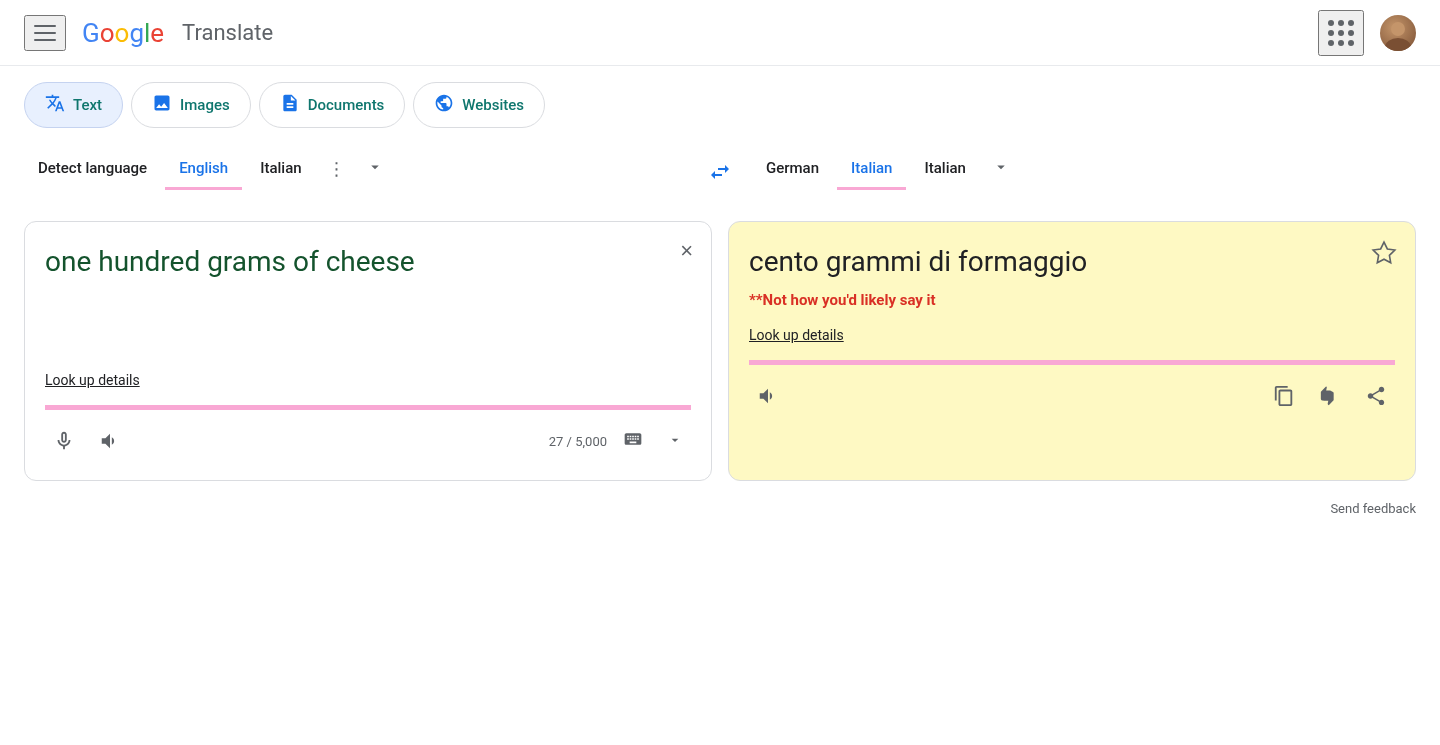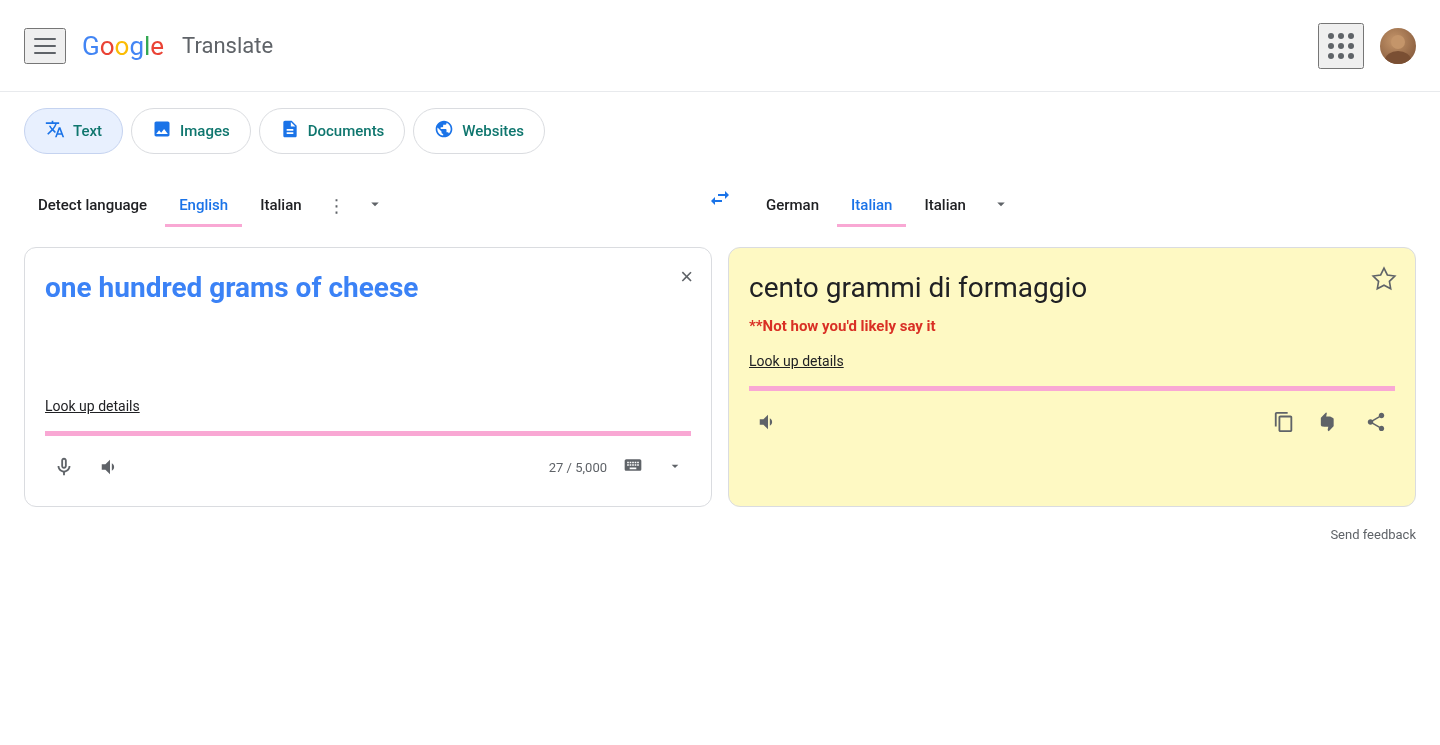--- a/index.html
+++ b/index.html
@@ -5,21 +5,21 @@
     * { box-sizing: border-box; margin: 0; padding: 0; }
     body { font-family: 'Google Sans', Roboto, Arial, sans-serif; background: #fff; color: #202124; }
 
     
     .header {
       display: flex;
       align-items: center;
       justify-content: space-between;
       padding: 8px 24px;
       border-bottom: 1px solid #e8eaed;
-      height: 92px;
+      height: 66px;
     }
     .header-left { display: flex; align-items: center; gap: 16px; }
     .hamburger-icon { display: flex; flex-direction: column; gap: 5px; cursor: pointer; padding: 8px; }
     .hamburger-icon span { display: block; width: 22px; height: 2px; background: #5f6368; border-radius: 1px; }
     .logo { display: flex; align-items: center; gap: 2px; text-decoration: none; }
     .logo-google { font-size: 26px; font-weight: 400; }
     .g-blue { color: #4285F4; }
     .g-red { color: #EA4335; }
     .g-yellow { color: #FBBC05; }
     .g-green { color: #34A853; }
@@ -53,21 +53,21 @@
     }
     .tab-btn.active {
       background: #e8f0fe;
       border-color: #c5d3f0;
     }
     .tab-icon { font-size: 18px; }
 
     
     .lang-row {
       display: flex;
-      align-items: flex-end;
+      align-items: flex-start;
       padding: 20px 24px 0;
       gap: 0;
     }
     .lang-panel {
       display: flex;
       align-items: center;
       gap: 4px;
       flex: 1;
     }
     .lang-btn {
@@ -125,22 +125,22 @@
       min-height: 260px;
       position: relative;
       display: flex;
       flex-direction: column;
     }
     .trans-panel.source { background: #fff; }
     .trans-panel.target { background: #fef9c3; }
 
     .source-text {
       font-size: 28px;
-      font-weight: 700;
-      color: #3b82f6;
+      font-weight: 400;
+      color: #14532d;
       line-height: 1.4;
       flex: 1;
     }
     .clear-btn {
       position: absolute;
       top: 18px;
       right: 18px;
       background: none;
       border: none;
       cursor: pointer;

